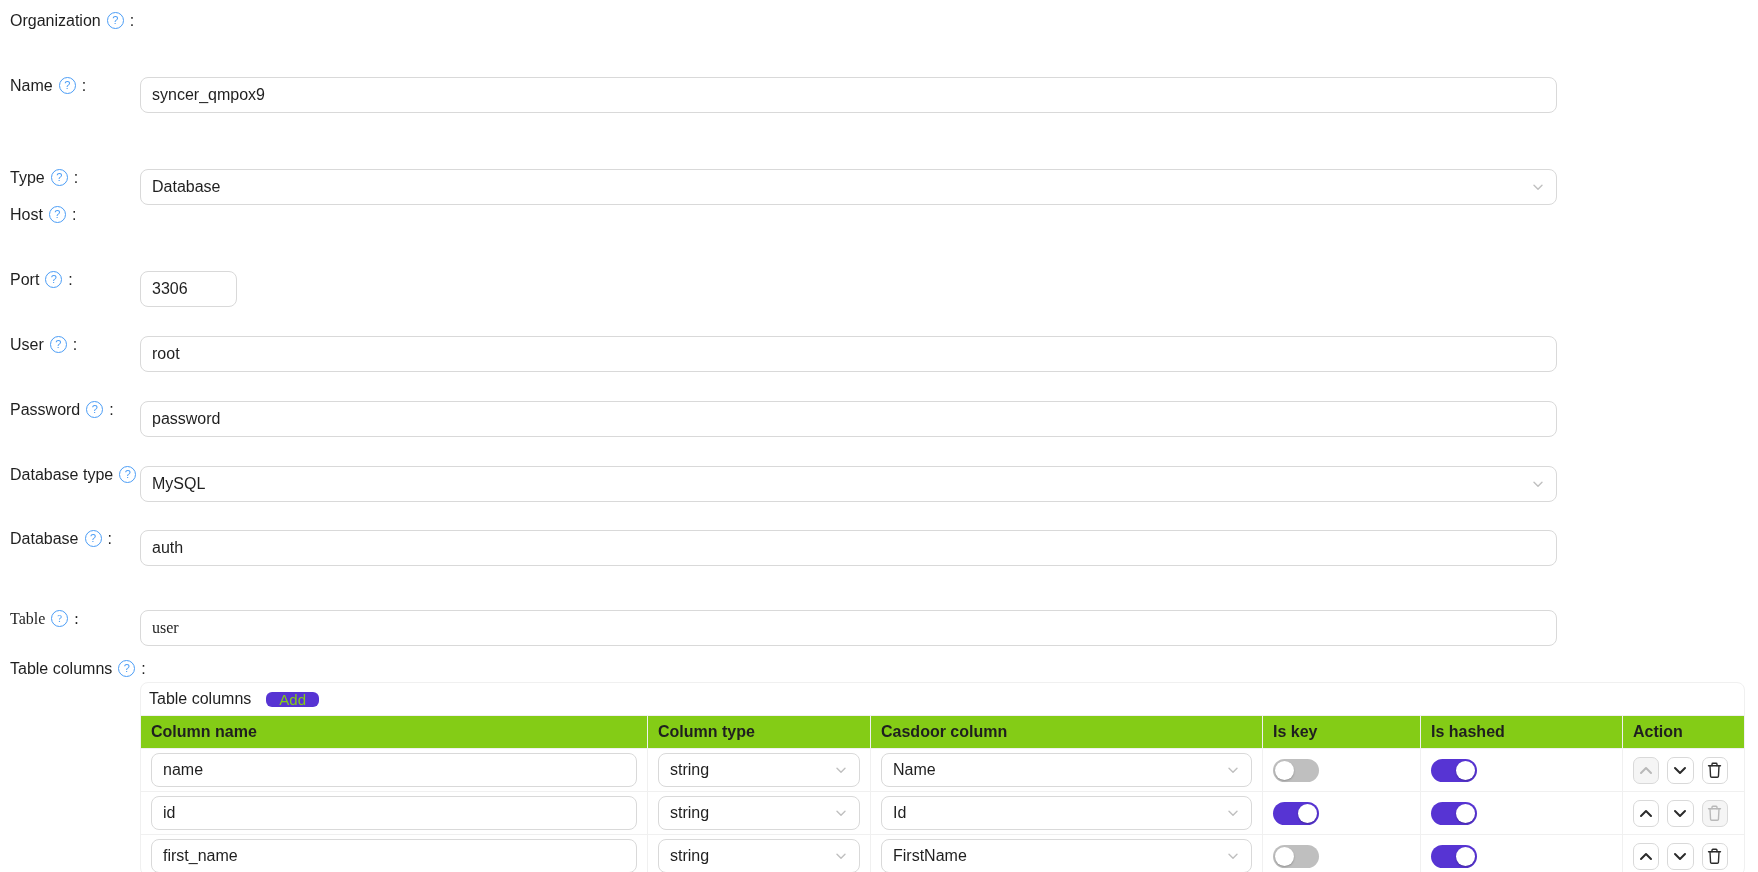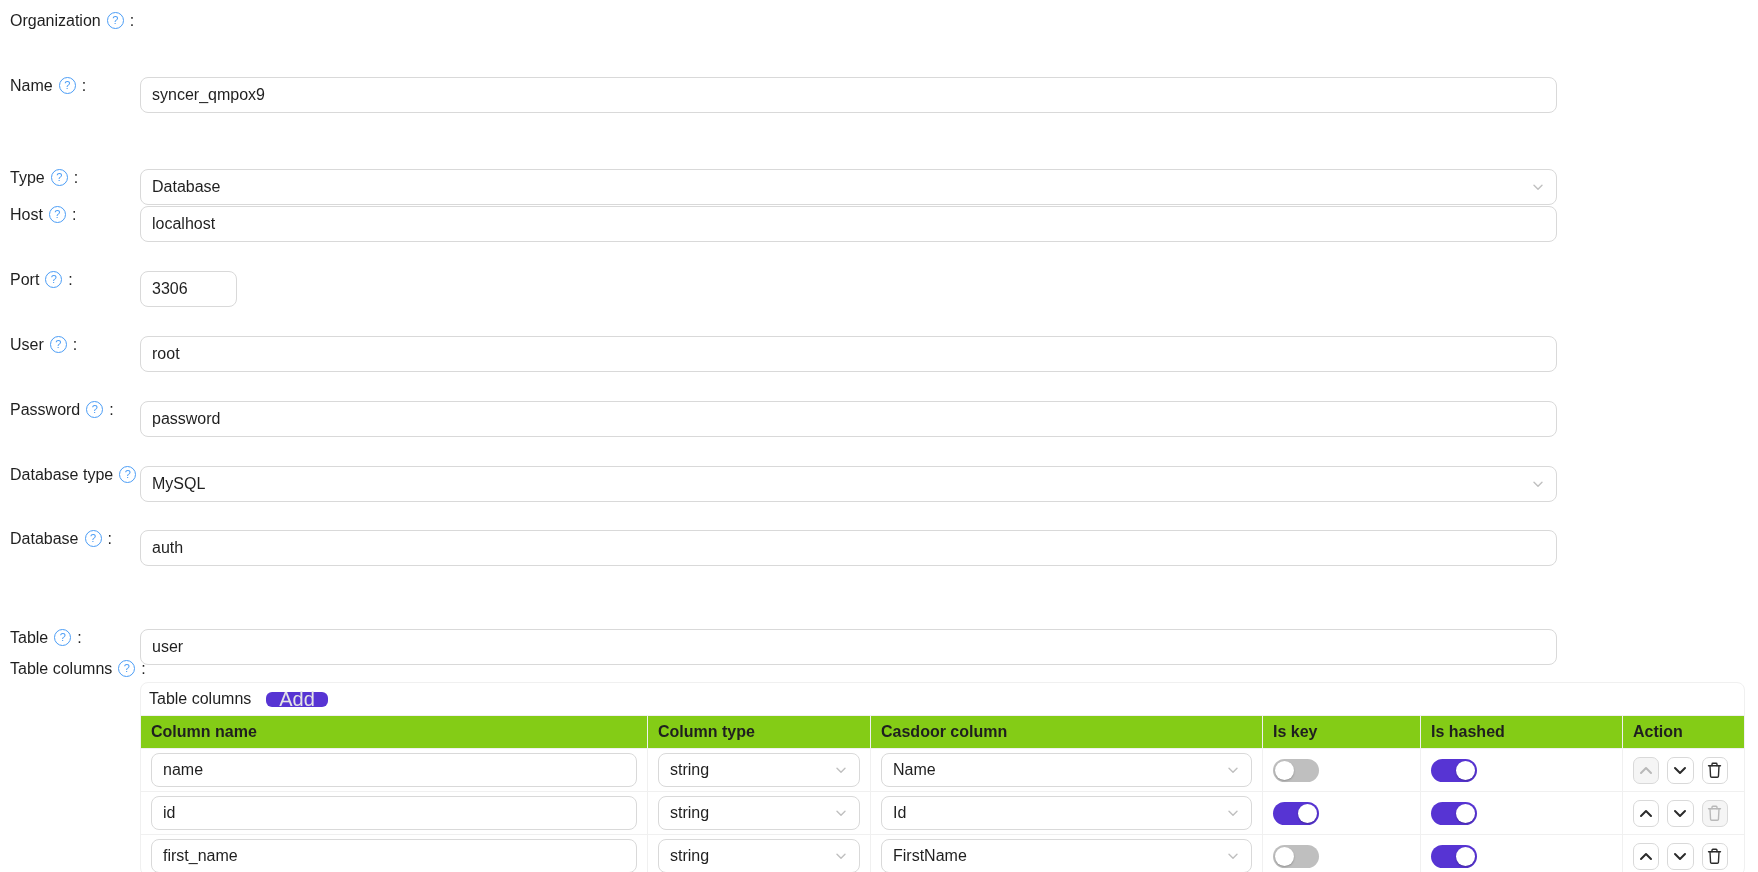--- a/index.html
+++ b/index.html
@@ -17,22 +17,22 @@
        display:flex;align-items:center;padding:0 11px;box-sizing:border-box}
   .box .val{flex:1;overflow:hidden;white-space:nowrap}
   .box .chev{flex:none;margin-left:8px}
   .w-full{width:1417px}
   .w-small{width:97px}
 
   
   .card{position:absolute;left:140px;top:682px;width:1605px;height:194px;box-sizing:border-box;
         border:1px solid var(--line);border-radius:8px;overflow:hidden;background:#fff}
   .card-title{height:32px;display:flex;align-items:center;gap:15px;padding-left:8px;border-bottom:1px solid var(--line)}
-  .add-btn{background:var(--accent);color:#e5e5e5;border:none;border-radius:6px;height:15px;
-           padding:0 13px;font-size:20px;font-family:inherit;display:flex;align-items:center;cursor:pointer}
+  .add-btn{background:var(--accent);color:#84cc16;border:none;border-radius:6px;height:15px;
+           padding:0 13px;font-size:15px;font-family:inherit;display:flex;align-items:center;cursor:pointer}
   .grid{display:grid;grid-template-columns:507px 223px 392px 158px 202px 123px}
   .th{background:#84cc16;height:33px;display:flex;align-items:center;padding:0 10px;
       font-weight:700;box-sizing:border-box;border-bottom:1px solid var(--line);border-right:1px solid var(--line)}
   .th:last-child{border-right:none}
   .td{height:43px;display:flex;align-items:center;padding:0 10px;box-sizing:border-box;
       border-bottom:1px solid var(--line);border-right:1px solid var(--line)}
   .td:last-child{border-right:none}
   .cellbox{height:34px;border:1px solid var(--border);border-radius:8px;background:#fff;
            display:flex;align-items:center;padding:0 11px;box-sizing:border-box;width:100%}
   .cellbox .val{flex:1;white-space:nowrap;overflow:hidden}
@@ -92,26 +92,20 @@
       </div>
     </div>
   </div>
 
   <div class="form-row" style="top: 206px;">
     <div class="flabel">
       <span class="ltext">Host</span>
       <span class="help">?</span>
       <span class="colon">:</span>
     </div>
-    <div class="fcontrol">
-      <div class="box input-box w-full">
-        <span class="val">localhost</span>
-      </div>
-
-    </div>
   </div>
 
   <div class="form-row" style="top: 271px;">
     <div class="flabel">
       <span class="ltext">Port</span>
       <span class="help">?</span>
       <span class="colon">:</span>
     </div>
     <div class="fcontrol">
       <div class="box input-box w-small">
@@ -173,21 +167,21 @@
       <span class="colon">:</span>
     </div>
     <div class="fcontrol">
       <div class="box input-box w-full">
         <span class="val">auth</span>
       </div>
 
     </div>
   </div>
 
-  <div class="form-row" style="top: 629px;">
+  <div class="form-row" style="top: 610px; font-family: Liberation Serif, serif;">
     <div class="flabel">
       <span class="ltext">Table</span>
       <span class="help">?</span>
       <span class="colon">:</span>
     </div>
     <div class="fcontrol">
       <div class="box input-box w-full">
         <span class="val">user</span>
       </div>
 

